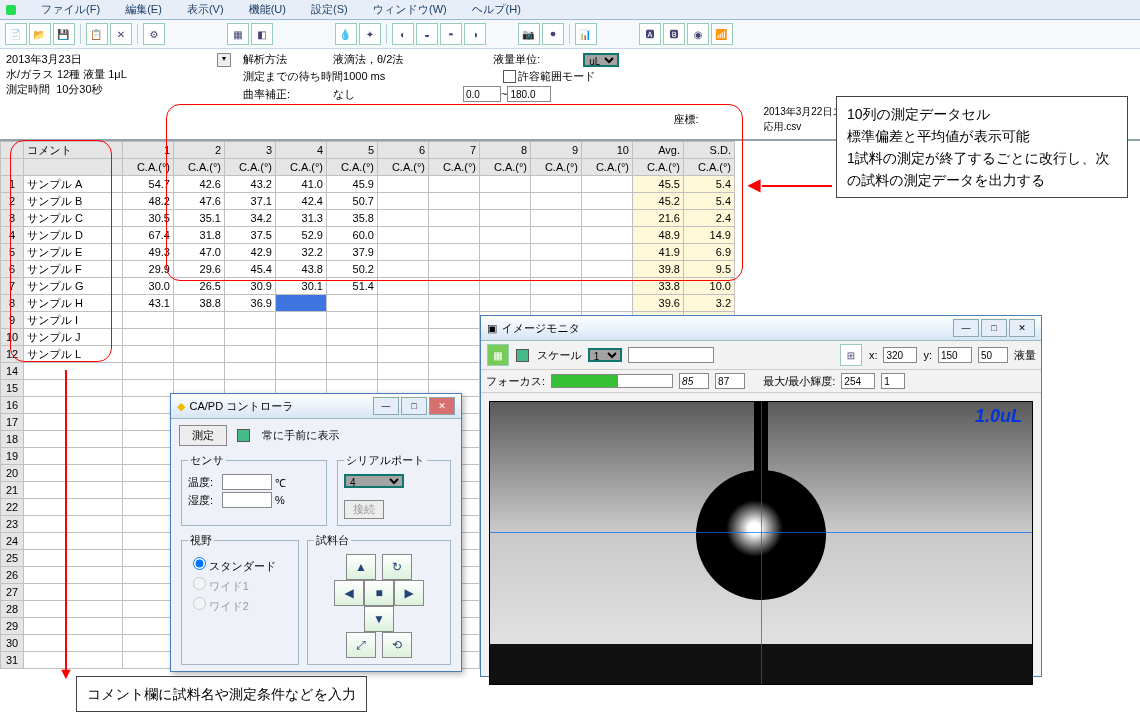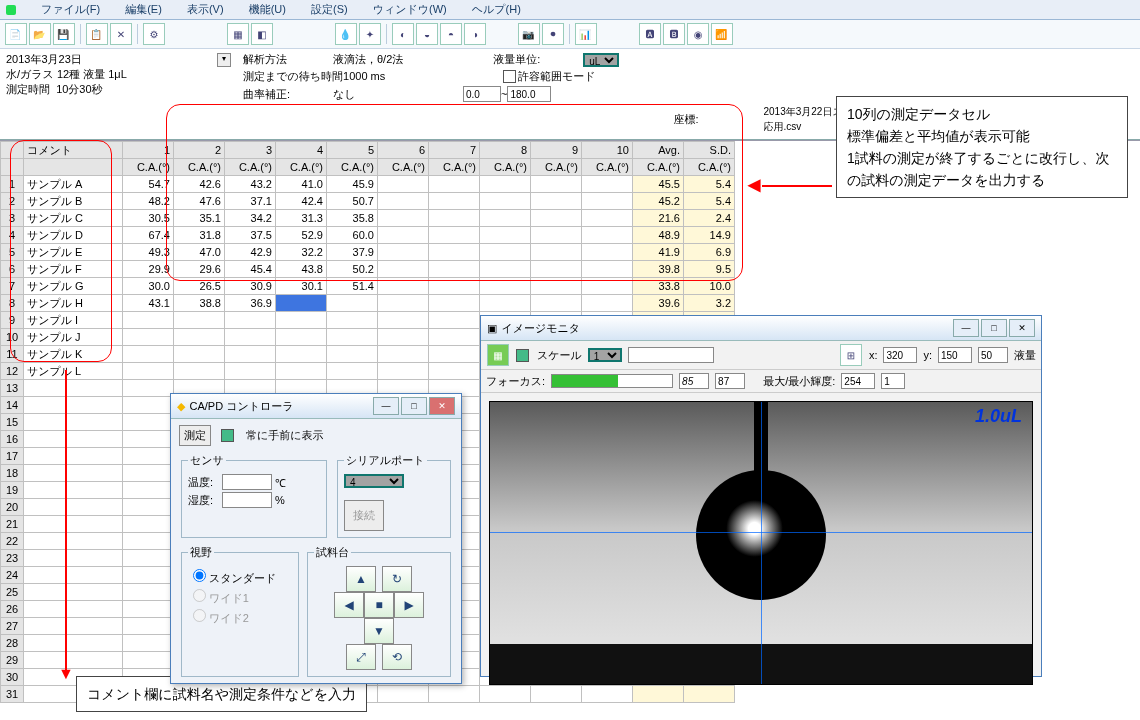--- a/index.html
+++ b/index.html
@@ -38,21 +38,21 @@
   .arrow{position:absolute;color:#F00;font-size:16px;font-weight:bold}
   .arrow1{top:175px;left:748px}
   .arrow2{top:430px;left:56px}
   .arr-line{position:absolute;background:#F00}
   .floating{position:absolute;border:1px solid #4A7EBB;background:#EEF2F8;box-shadow:2px 2px 6px rgba(0,0,0,.3)}
   .fw-title{background:linear-gradient(#fff,#D6E5F5);padding:3px 6px;border-bottom:1px solid #9BB;display:flex;align-items:center;font-size:11px}
   .fw-title .buttons{margin-left:auto;display:flex}
   .fw-title .wbtn{width:24px;height:16px;border:1px solid #8AA;background:#E5EEF8;margin-left:2px;display:flex;align-items:center;justify-content:center;font-size:9px}
   .fw-title .close{background:#D97070;color:#fff}
   .fw-body{padding:6px 8px;font-size:11px}
-  .btn{border:1px solid #888;background:#EDEDED;padding:2px 4px;font-size:11px}
+  .btn{border:1px solid #888;background:#EDEDED;padding:2px 12px;font-size:11px}
   .fieldset{border:1px solid #A0B8C8;padding:6px;margin-top:7px}
   .fieldset>legend{font-size:11px;padding:0 2px}
   .navbtn{width:28px;height:24px;border:1px solid #888;background:linear-gradient(#fff,#dcf1dc);display:inline-flex;align-items:center;justify-content:center;font-size:12px;color:#247}
   .img-monitor{position:absolute;top:315px;left:480px;width:560px;height:360px;border:1px solid #4A7EBB;background:#F2F2F2}
   .monitor-tool{padding:3px 5px;display:flex;align-items:center;gap:6px;font-size:11px;flex-wrap:wrap;border-bottom:1px solid #ccc}
   .camera-view{position:relative;margin:8px;height:282px;background:linear-gradient(#5a5a5a 0%,#c8c8c8 45%,#eaeaea 100%);border:1px solid #000}
   .needle{position:absolute;top:0;left:50%;transform:translateX(-50%);width:14px;height:70px;background:#000}
   .drop{position:absolute;top:68px;left:50%;transform:translateX(-50%);width:130px;height:130px;border-radius:50%;background:radial-gradient(circle at 45% 45%,#fff 0%,#fff 6%,#000 28%,#000 100%)}
   .drop-bottom{position:absolute;bottom:0;left:0;right:0;height:40px;background:#111}
   .cross-h{position:absolute;top:130px;left:0;right:0;height:1px;background:#0066FF;opacity:.7}
@@ -335,54 +335,22 @@
           <td class="num"></td>
           <td class="num"></td>
           <td class="num"></td>
           <td class="num"></td>
           <td class="num"></td>
           <td class="num"></td>
           <td class="num avg-col"></td>
           <td class="num avg-col"></td>
         </tr>
         <tr>
-          <th class="rownum">11</th>
-          <td class="comment-col">サンプル K</td>
-          <td class="num"></td>
-          <td class="num"></td>
-          <td class="num"></td>
-          <td class="num"></td>
-          <td class="num"></td>
-          <td class="num"></td>
-          <td class="num"></td>
-          <td class="num"></td>
-          <td class="num"></td>
-          <td class="num"></td>
-          <td class="num avg-col"></td>
-          <td class="num avg-col"></td>
-        </tr>
-        <tr>
           <th class="rownum">12</th>
           <td class="comment-col">サンプル L</td>
-          <td class="num"></td>
-          <td class="num"></td>
-          <td class="num"></td>
-          <td class="num"></td>
-          <td class="num"></td>
-          <td class="num"></td>
-          <td class="num"></td>
-          <td class="num"></td>
-          <td class="num"></td>
-          <td class="num"></td>
-          <td class="num avg-col"></td>
-          <td class="num avg-col"></td>
-        </tr>
-        <tr>
-          <th class="rownum">13</th>
-          <td class="comment-col"></td>
           <td class="num"></td>
           <td class="num"></td>
           <td class="num"></td>
           <td class="num"></td>
           <td class="num"></td>
           <td class="num"></td>
           <td class="num"></td>
           <td class="num"></td>
           <td class="num"></td>
           <td class="num"></td>
@@ -707,21 +675,21 @@
       <span>常に手前に表示</span>
     </div>
     <div style="display:flex;gap:6px">
       <fieldset class="fieldset" style="flex:1">
           <legend>センサ</legend>
         <div class="info-row"><label style="min-width:34px">温度:</label><input class="field" style="width: 44px;">&nbsp;<span>℃</span></div>
         <div class="info-row"><label style="min-width:34px">湿度:</label><input class="field" style="width: 44px;">&nbsp;<span>%</span></div>
       </fieldset>
       <fieldset class="fieldset" style="width:100px"><legend>シリアルポート</legend>
         <select class="select" style="width:60px"><option>4</option></select><br><br>
-        <button class="btn" style="padding:7px 8px;color:#999">接続</button>
+        <button class="btn" style="padding:1px 8px;color:#999">接続</button>
       </fieldset>
     </div>
     <div style="display:flex;gap:4px">
       <fieldset class="fieldset" style="flex:1">
           <legend>視野</legend>
         <div><input type="radio" checked="" style=""><span>スタンダード</span></div>
         <div style="color:#999"><input type="radio" disabled="" style=""><span>ワイド1</span></div>
         <div style="color:#999"><input type="radio" disabled="" style=""><span>ワイド2</span></div>
       </fieldset>
       <fieldset class="fieldset" style="width:130px">

